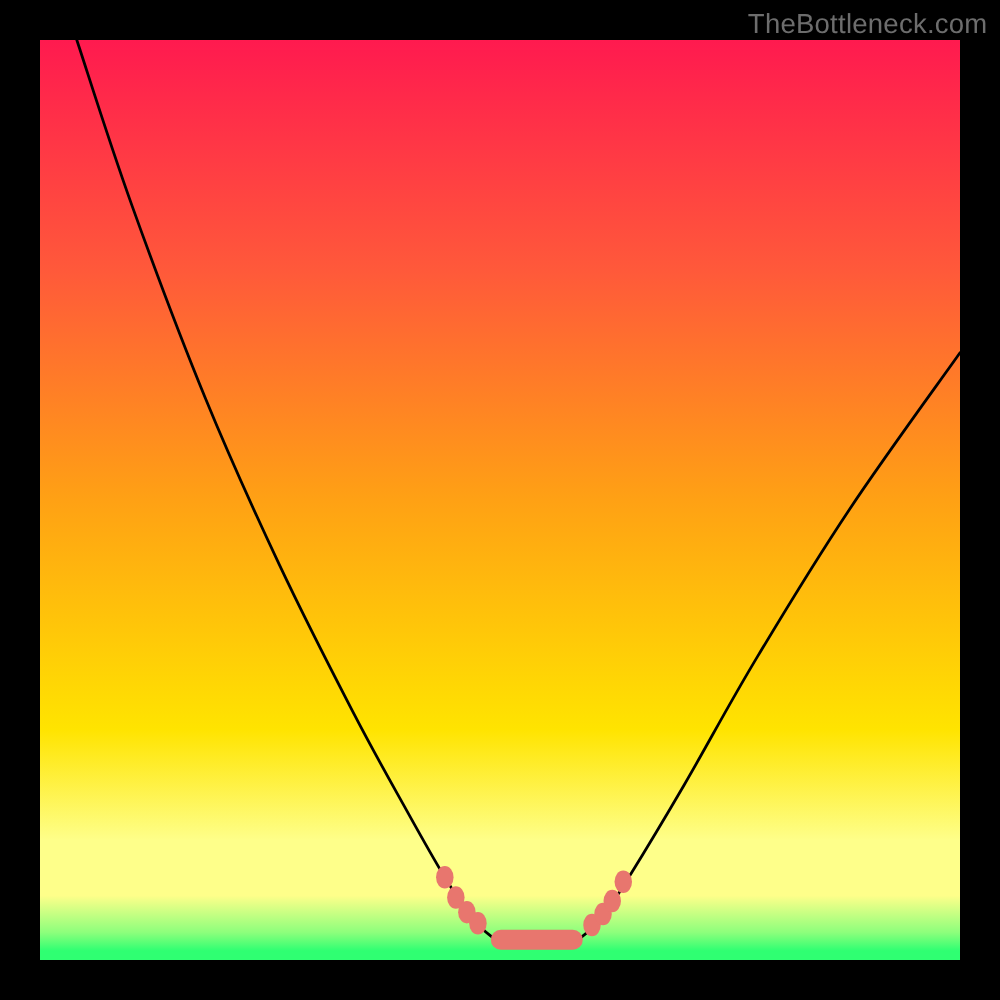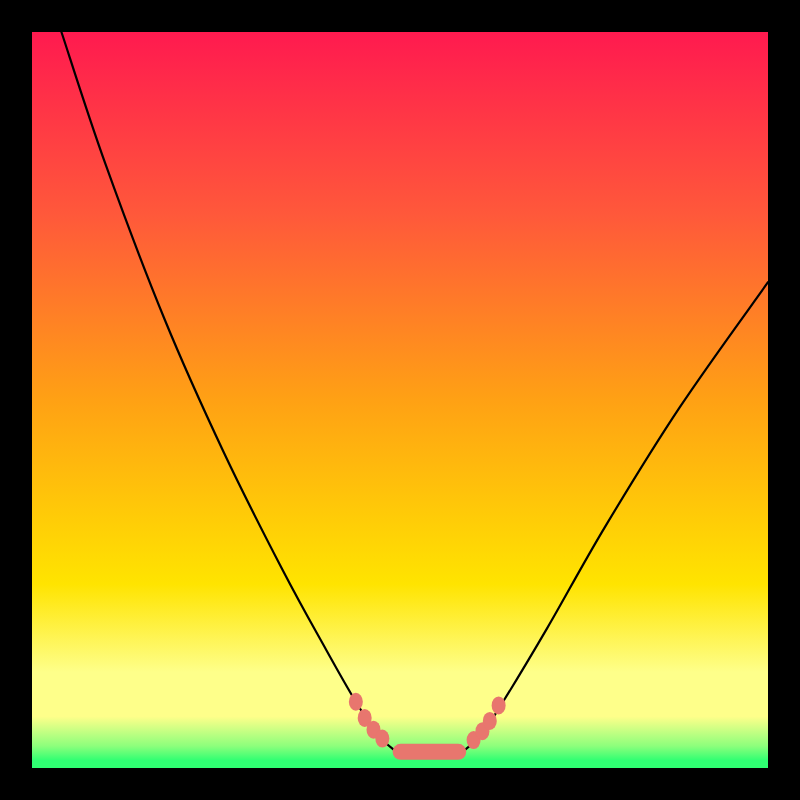--- a/index.html
+++ b/index.html
@@ -85,13 +85,14 @@
           <ellipse cx="341.50399999999996" cy="697.728" rx="7" ry="9" class="marker"></ellipse>
           <ellipse cx="350.336" cy="706.56" rx="7" ry="9" class="marker"></ellipse>
           <ellipse cx="441.59999999999997" cy="708.032" rx="7" ry="9" class="marker"></ellipse>
           <ellipse cx="450.432" cy="699.2" rx="7" ry="9" class="marker"></ellipse>
           <ellipse cx="457.792" cy="688.896" rx="7" ry="9" class="marker"></ellipse>
           <ellipse cx="466.624" cy="673.44" rx="7" ry="9" class="marker"></ellipse>
           <rect x="360.64" y="711.808" width="73.59999999999997" height="16" rx="8" class="marker-pill"></rect>
         </g>
     </svg>
   </div>
+  <div class="watermark">TheBottleneck.com</div>
 </div>
 
 </body></html>

